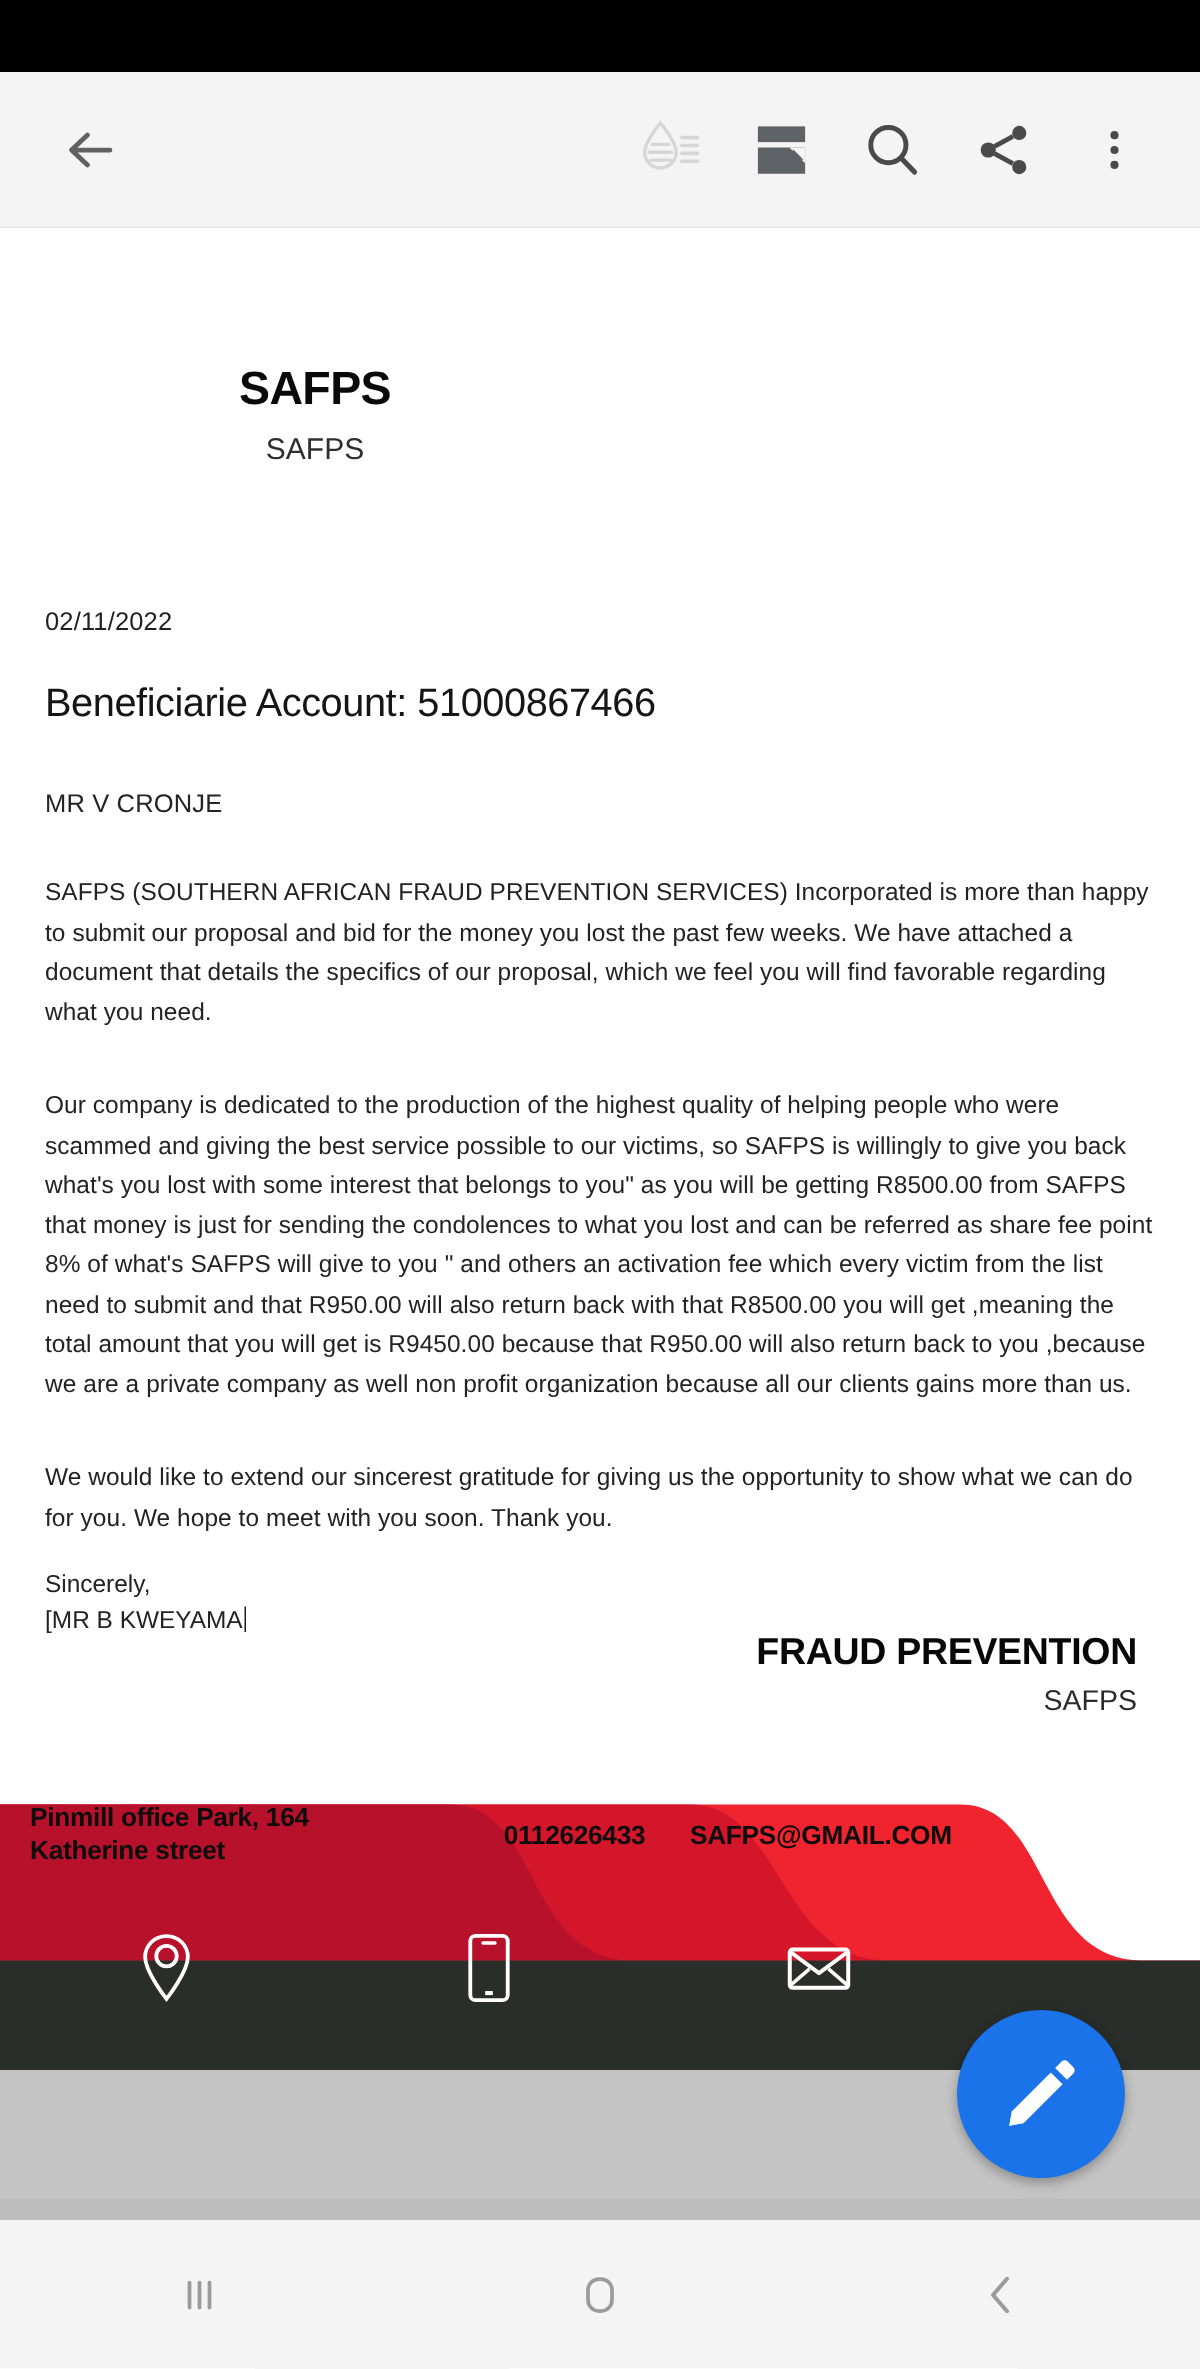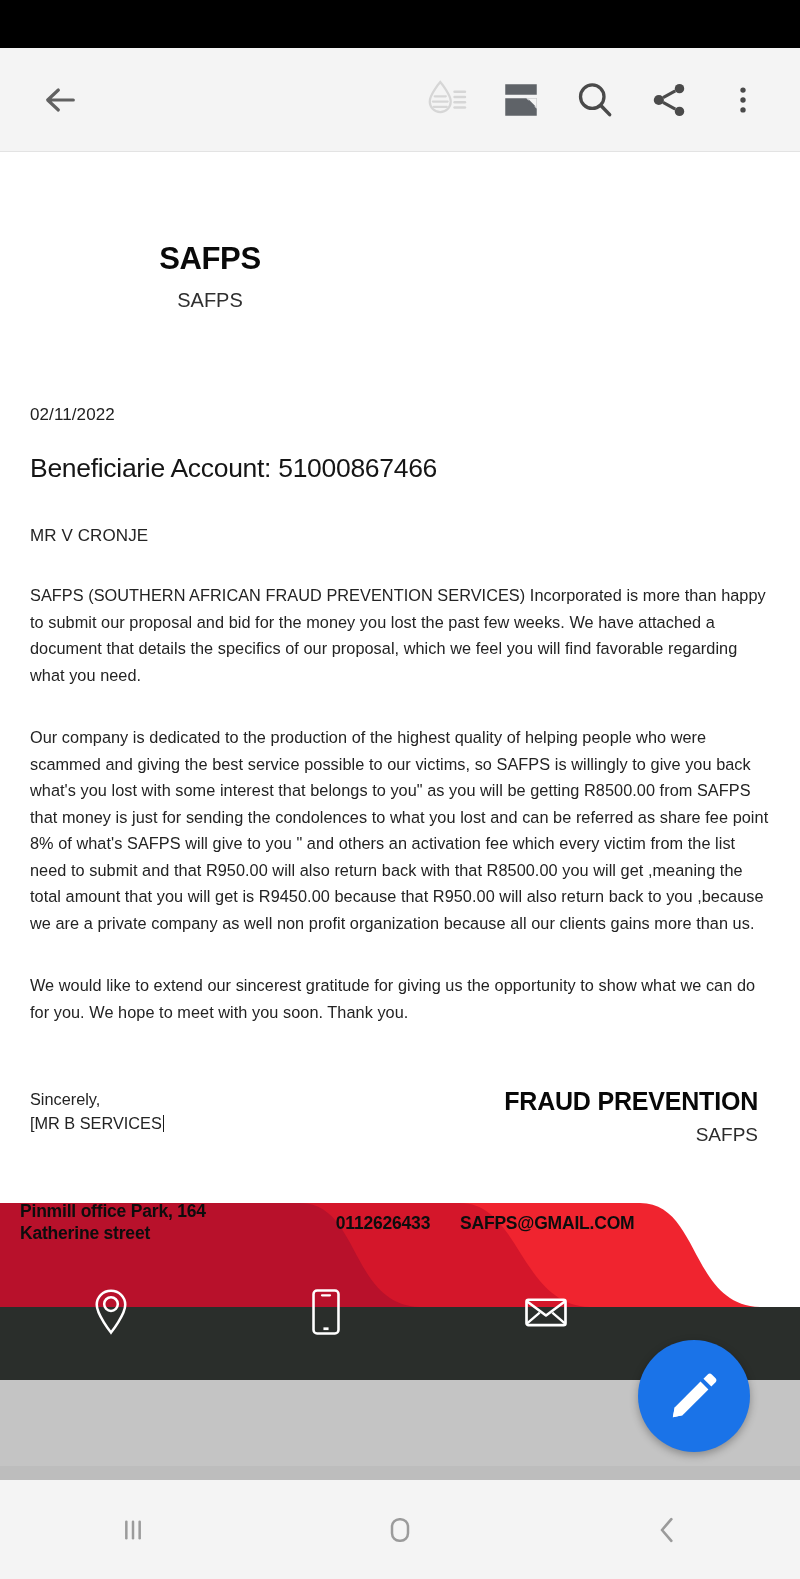--- a/index.html
+++ b/index.html
@@ -111,21 +111,21 @@
   .doc-para {
     margin-top: 36px;
     font-size: 16.3px;
     line-height: 26.5px;
     color: #232323;
     text-align: left;
     letter-spacing: 0.05px;
   }
 
   .sig-block {
-    margin-top: 62px;
+    margin-top: 19px;
     font-size: 16.3px;
     line-height: 24px;
     color: #232323;
   }
   .sig-name { position: relative; display: inline-block; }
   .caret {
     display: inline-block;
     width: 1.5px;
     height: 17px;
     background: #1a1a1a;
@@ -326,21 +326,21 @@
 
       <p class="doc-para">SAFPS (SOUTHERN AFRICAN FRAUD PREVENTION SERVICES) Incorporated is more than happy to submit our proposal and bid for the money you lost the past few weeks. We have attached a document that details the specifics of our proposal, which we feel you will find favorable regarding what you need.</p>
 
       <p class="doc-para">Our company is dedicated to the production of the highest quality of helping people  who were scammed and giving the best service possible to our victims, so SAFPS  is willingly to give you back what's you lost with some interest  that belongs to you" as you will be getting  R8500.00 from SAFPS  that money is just for sending the condolences  to what you lost and can be referred  as share fee point 8% of what's SAFPS  will give to you " and others an activation  fee which every victim  from the list need to submit and that R950.00 will also return  back with that R8500.00 you will get ,meaning  the total  amount  that you will get is R9450.00 because  that R950.00 will also return  back to you ,because  we are a private company  as well non profit  organization because  all our clients gains more than us.</p>
 
       <p class="doc-para">We would like to extend our sincerest gratitude for giving us the opportunity to show what we can do for you. We hope to meet with you soon. Thank you.</p>
 
       <div class="sig-block">
         <div>Sincerely,</div>
         <div class="sig-name">
-          <span>[MR B SERVICES</span><span class="caret"></span>
+          <span>[MR B KWEYAMA</span><span class="caret"></span>
         </div>
       </div>
     </div>
 
     <div class="footer-brand">
       <div class="fb-main">FRAUD PREVENTION</div>
       <div class="fb-sub">SAFPS</div>
     </div>
   </div>
 

